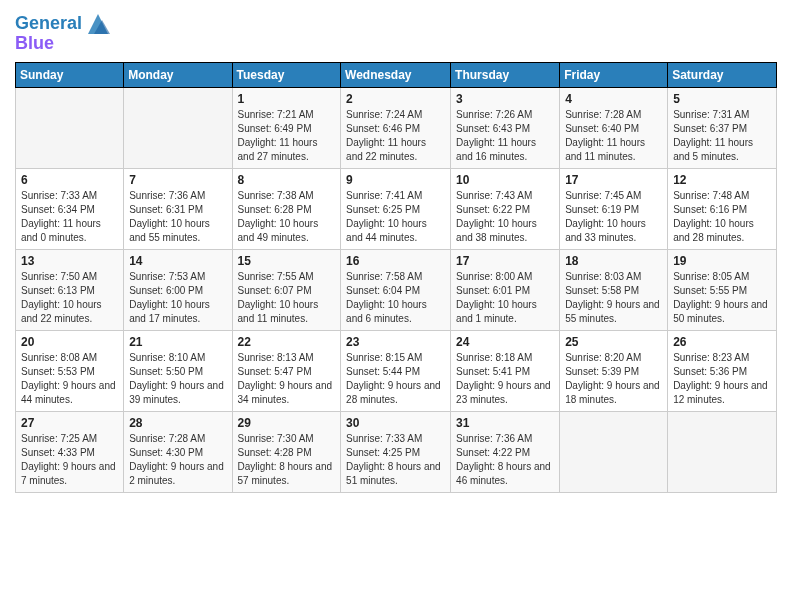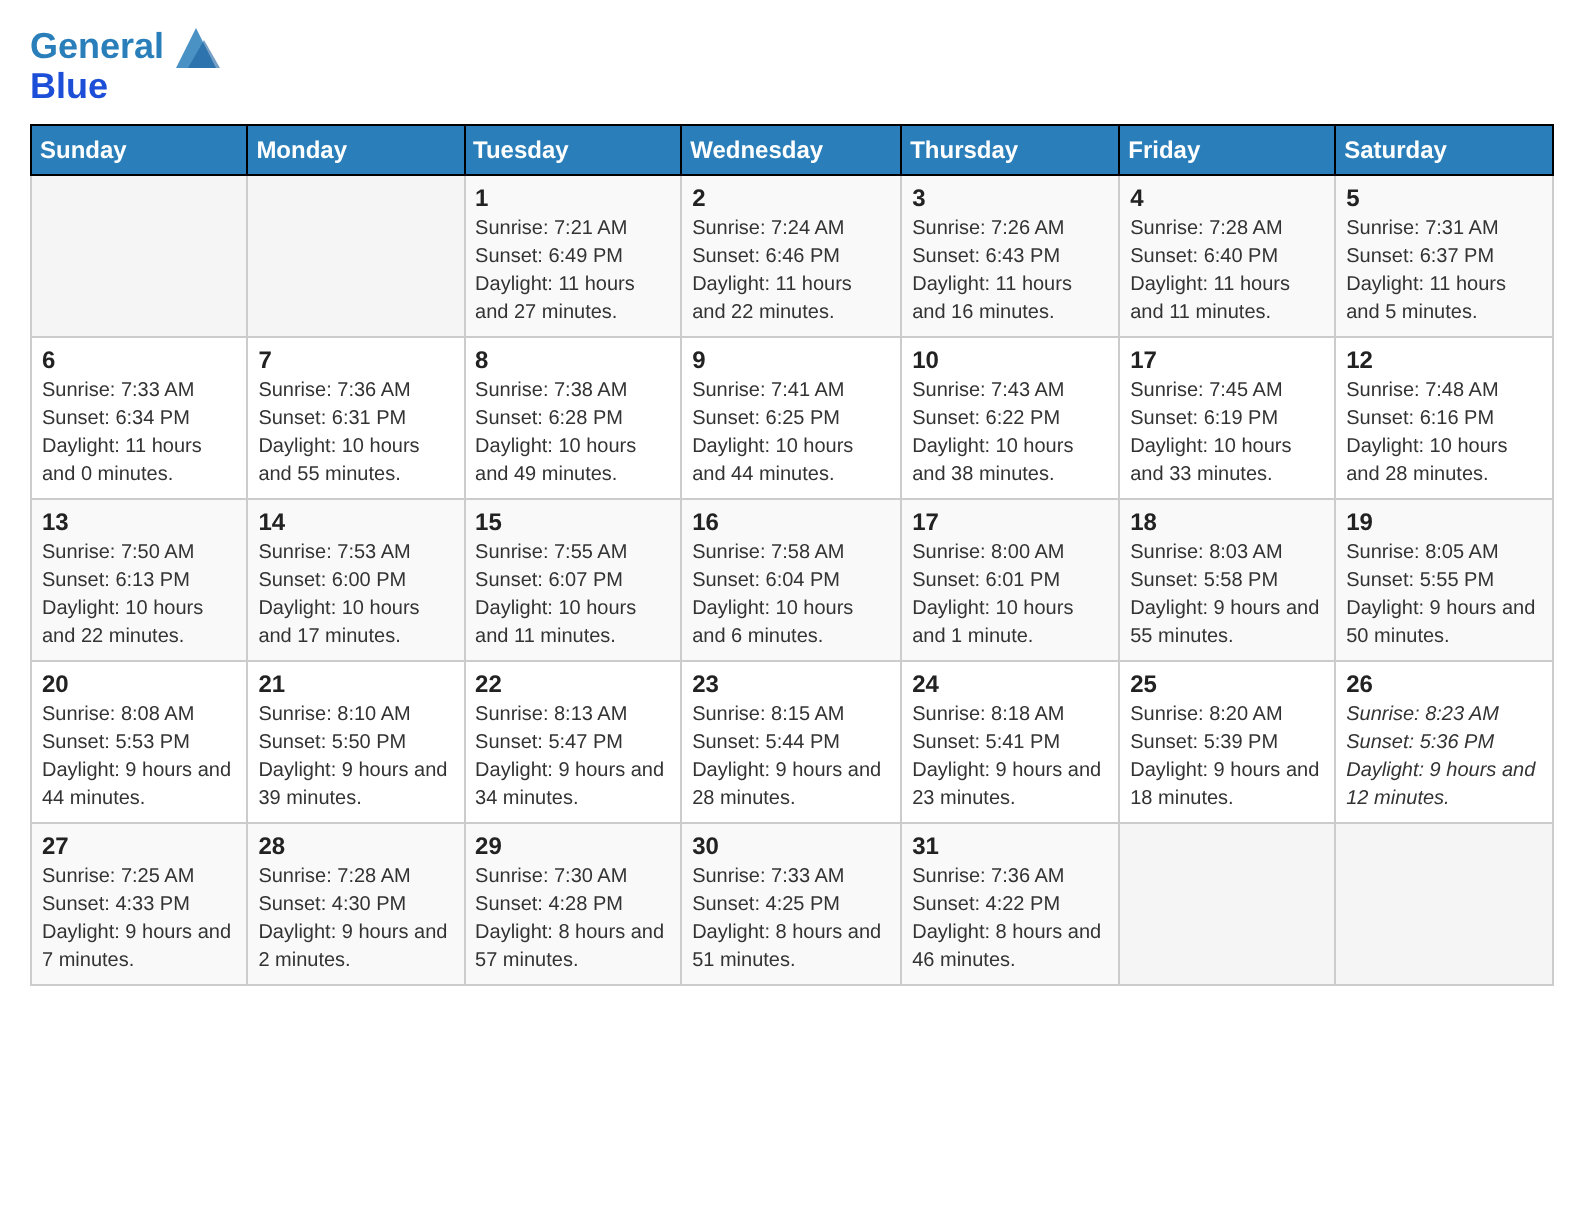--- a/index.html
+++ b/index.html
@@ -104,21 +104,21 @@
   <div class="header">
     <div class="logo">
       <div style="display:flex;flex-direction:column;align-items:flex-start;">
         <div style="display:flex;align-items:center;">
           <span class="logo-text"><span>General</span></span>
           <svg class="logo-icon" viewBox="0 0 28 28">
             <polygon points="4,24 14,4 24,24" fill="#2a7fba" opacity="0.85"></polygon>
             <polygon points="10,24 18,10 26,24" fill="#1a5fa0" opacity="0.6"></polygon>
           </svg>
         </div>
-        <span class="logo-text" style="color:#1d4ed8;margin-top:-4px;">Blue</span>
+        <span class="logo-text" style="color:#8b5cf6;margin-top:-4px;">Blue</span>
       </div>
     </div>
     <div class="title-block">
       <div class="month-title"></div>
       <div class="location"></div>
     </div>
   </div>
 
   <table class="calendar">
     <thead>
@@ -287,21 +287,21 @@
 Daylight: 9 hours and 23 minutes.</div>
           </td>
           <td>
             <span class="day-number">25</span>
             <div class="day-info" style="white-space: pre-line;">Sunrise: 8:20 AM
 Sunset: 5:39 PM
 Daylight: 9 hours and 18 minutes.</div>
           </td>
           <td>
             <span class="day-number">26</span>
-            <div class="day-info" style="white-space: pre-line; font-style: italic;">Sunrise: 8:23 AM
+            <div class="day-info" style="white-space: pre-line;">Sunrise: 8:23 AM
 Sunset: 5:36 PM
 Daylight: 9 hours and 12 minutes.</div>
           </td>
         </tr>
         <tr>
           <td>
             <span class="day-number">27</span>
             <div class="day-info" style="white-space: pre-line;">Sunrise: 7:25 AM
 Sunset: 4:33 PM
 Daylight: 9 hours and 7 minutes.</div>

